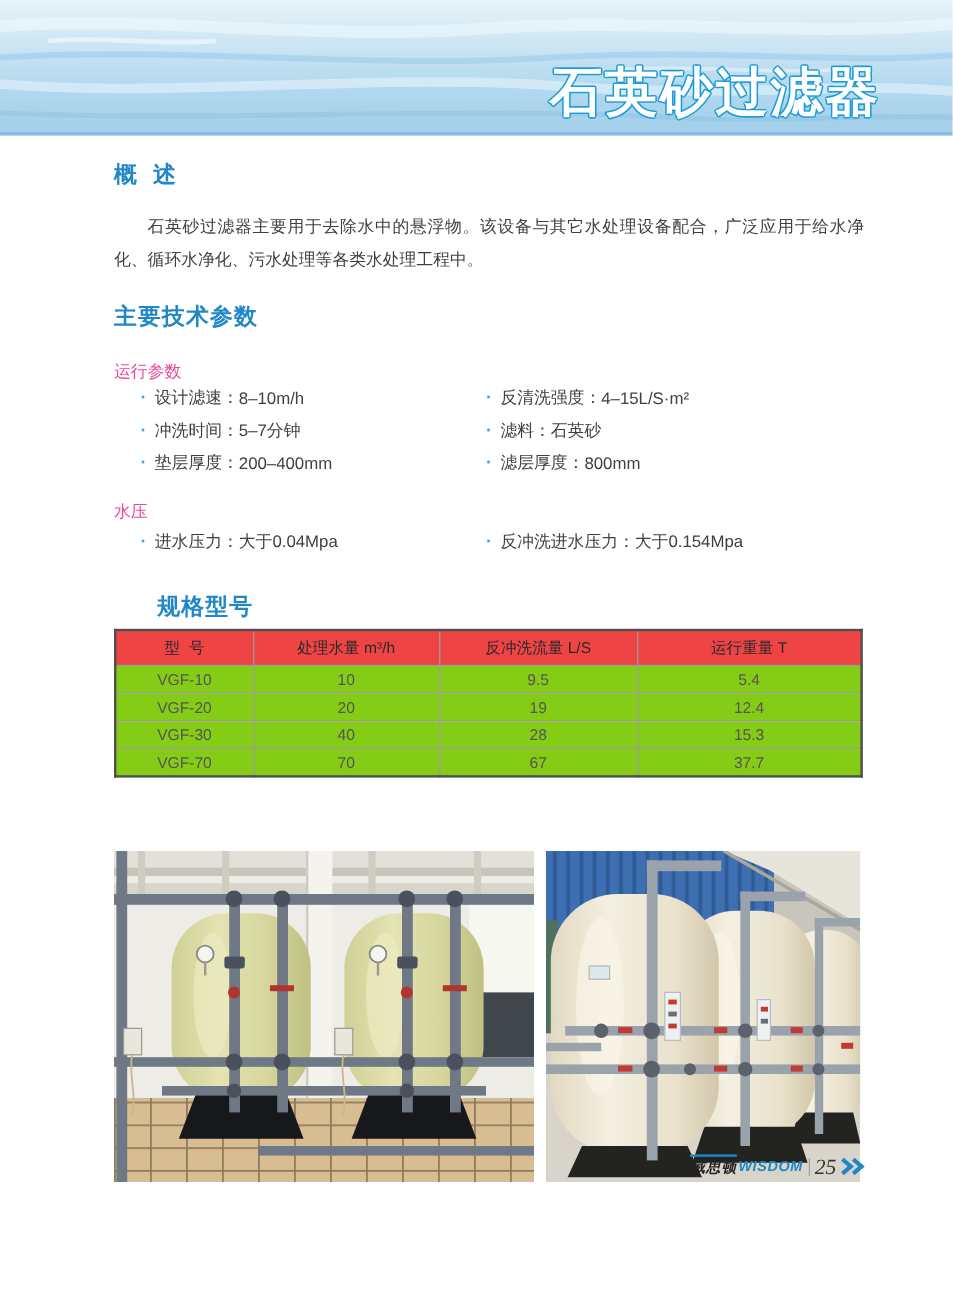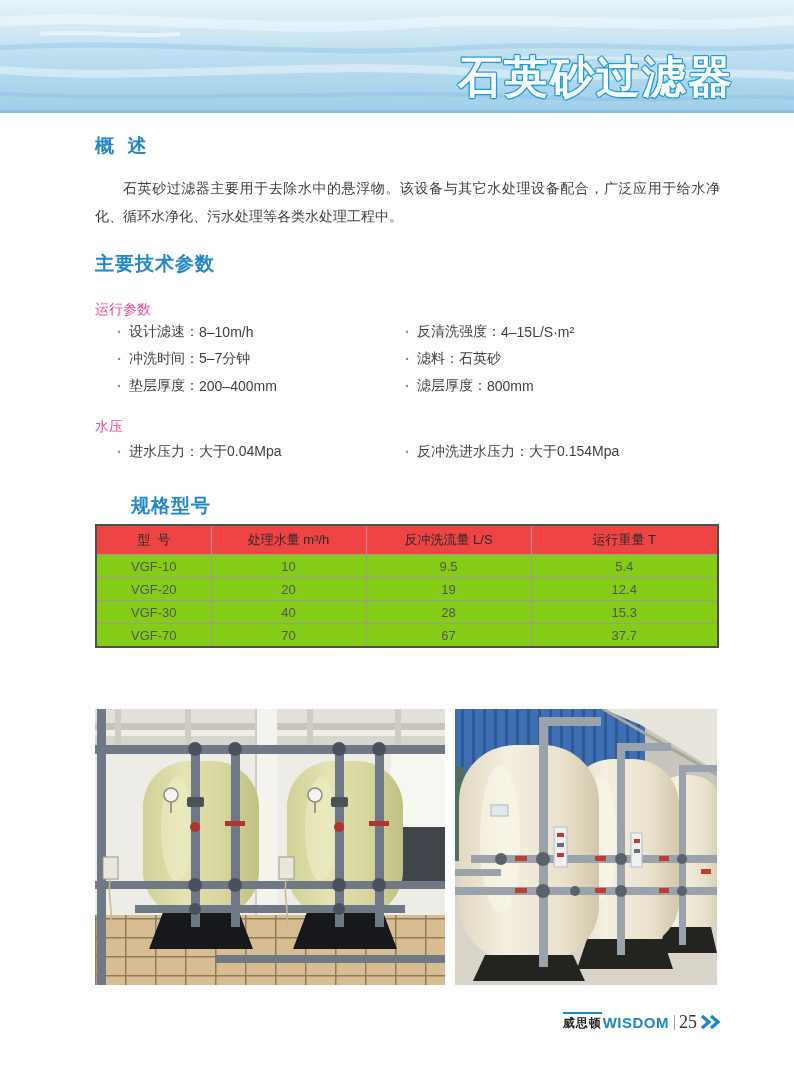--- a/index.html
+++ b/index.html
@@ -55,28 +55,28 @@
     border:1px solid #9b9b9b;height:22px;font-size:13px;color:#555555;
     text-align:center;padding:0;background:#84cc16;
   }
   
   .photo{position:absolute;top:597px;overflow:hidden;}
   .photo-left{left:0;width:350px;height:276px;}
   .photo-right{left:360px;width:262px;height:276px;}
   .photo svg{display:block;}
   
   .footer{
-    position:absolute;top:1010px;right:72px;height:24px;
-    display:flex;align-items:center;
+    position:absolute;top:960px;right:72px;height:24px;
+    display:flex;align-items:center;font-style:italic;
   }
   .brand-cn{
     font-size:12px;font-weight:bold;color:#222222;
     border-top:2px solid #1e87c5;padding-top:1px;letter-spacing:1px;
   }
-  .brand-en{font-size:15px;font-weight:bold;color:#1e87c5;margin-left:1px;letter-spacing:0.5px;}
+  .brand-en{font-size:12px;font-weight:bold;color:#1e87c5;margin-left:1px;letter-spacing:0.5px;}
   .pg-divider{width:1px;height:15px;background:#a0a0a0;margin:0 4px 0 5px;}
   .pg-num{font-family:"Liberation Serif","DejaVu Serif",serif;font-size:18px;color:#333333;}
   .chev-icon{margin-left:3px;}
 </style>
 </head>
 <body>
 
 <div class="page">
 
   <header class="hero">

